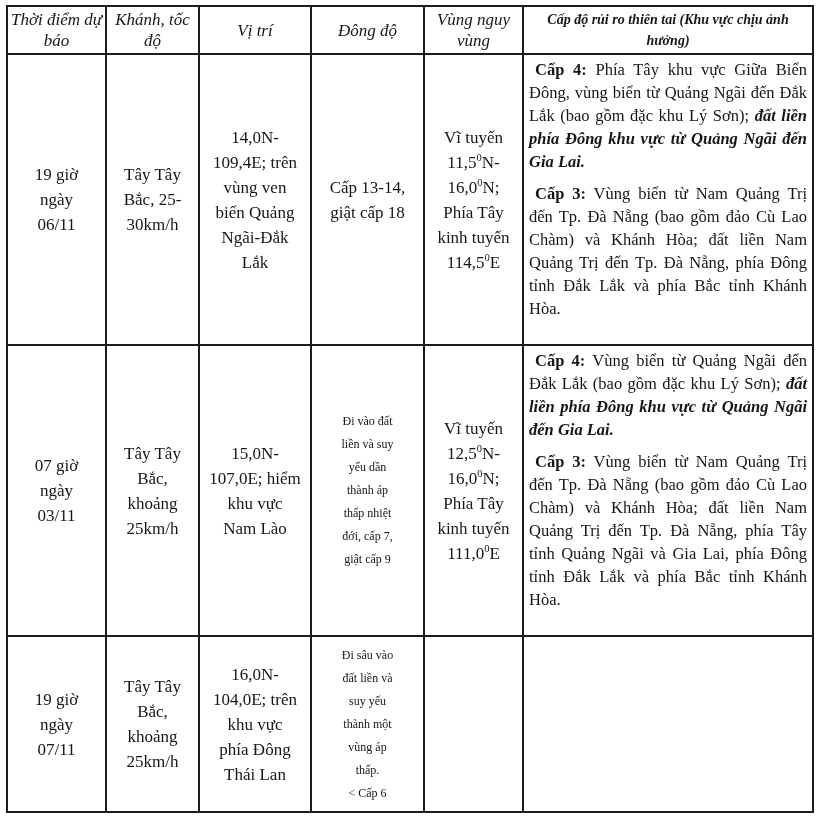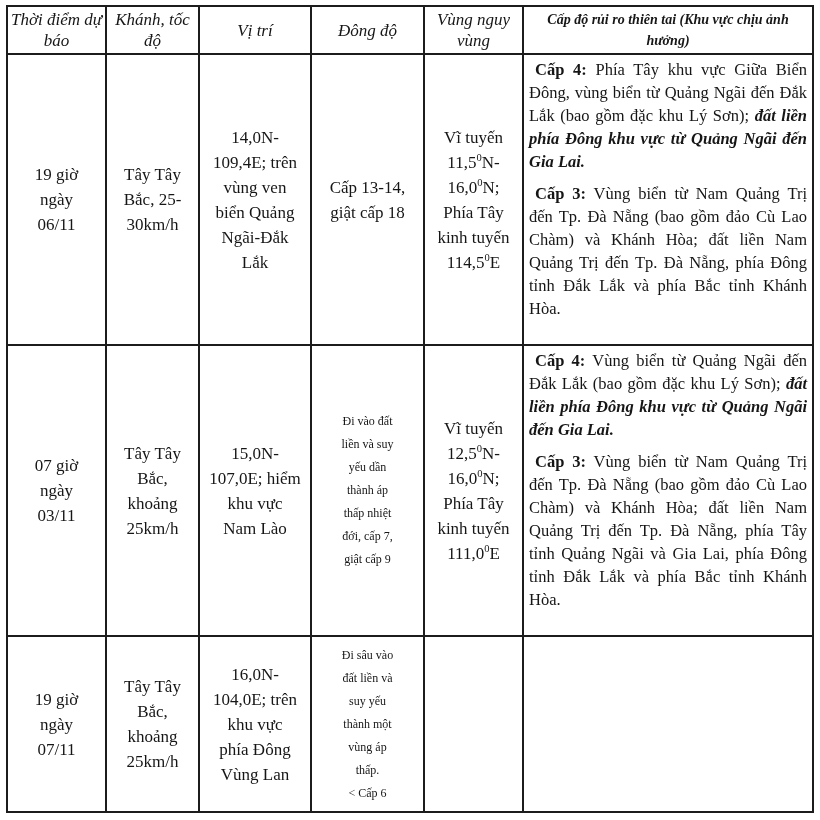--- a/index.html
+++ b/index.html
@@ -139,21 +139,21 @@
 ngày
 07/11</td>
         <td class="c">Tây Tây
 Bắc,
 khoảng
 25km/h</td>
         <td class="c">16,0N-
 104,0E; trên
 khu vực
 phía Đông
-Vùng Lan</td>
+Thái Lan</td>
         <td class="c tight">Đi sâu vào
 đất liền và
 suy yếu
 thành một
 vùng áp
 thấp.
 &lt; Cấp 6</td>
         <td class="c"></td>
         <td class="risk"></td>
       </tr>

